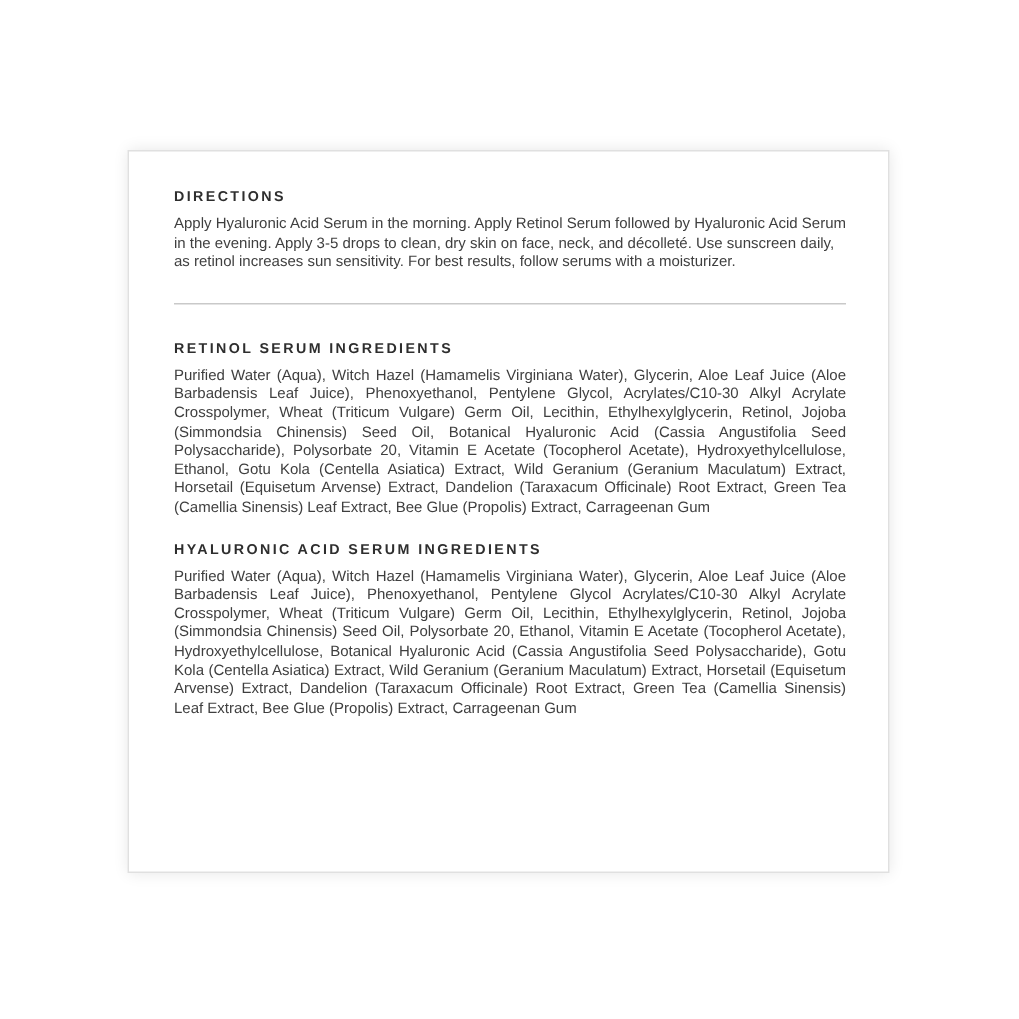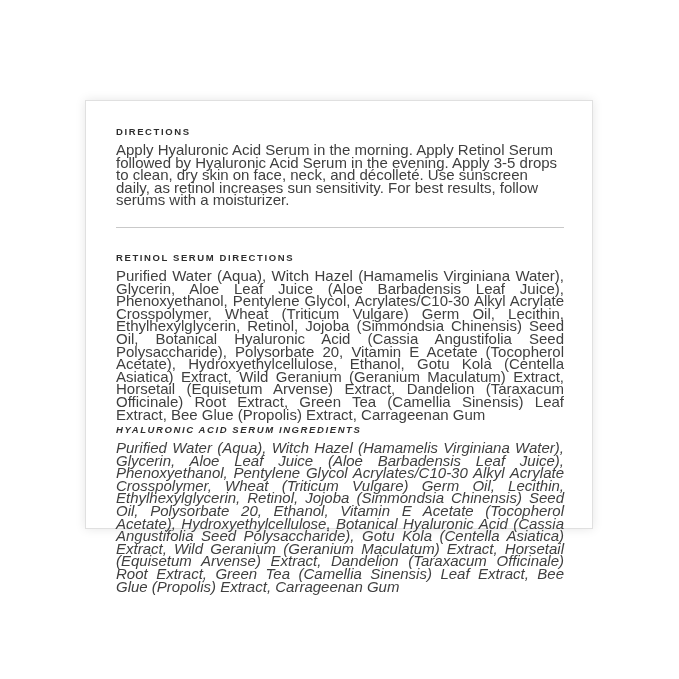--- a/index.html
+++ b/index.html
@@ -14,65 +14,65 @@
     width: 679px;
     height: 679px;
     background: var(--page-bg, #ffffff);
     overflow: hidden;
   }
   .card {
     position: absolute;
     left: 85px;
     top: 100px;
     width: 508px;
-    height: 429px;
+    height: 482px;
     box-sizing: border-box;
     padding: 25px 28px 0 30px;
     background: var(--card-bg, #ffffff);
     border: 1px solid var(--card-border, #e0e0e0);
     box-shadow: 0 0 10px rgba(0,0,0,0.10);
   }
   h2.section-heading {
     margin: 0 0 7px 0;
     font-size: 9.5px;
     font-weight: bold;
     letter-spacing: 1.6px;
     color: var(--heading-text, #2e2e2e);
   }
   p.body-text {
     margin: 0;
-    font-size: 15px;
+    font-size: 10px;
     line-height: 12.6px;
     color: var(--body-text, #3f3f3f);
   }
   p.left { text-align: left; }
   p.justify { text-align: justify; text-justify: inter-word; }
   p.usage { margin-bottom: 18px; }
   hr.divider {
     border: none;
     border-top: 1px solid var(--divider, #c9c9c9);
     margin: 20px 0 24px 0;
   }
-  section.ingredients-gap { margin-top: 3px; font-style: italic; }
+  section.ingredients-gap { margin-top: 15px; }
 </style>
 </head>
 <body>
 
 <div class="stage">
   <div class="card">
 
     <section>
       <h2 class="section-heading">DIRECTIONS</h2>
       <p class="body-text left usage">Apply Hyaluronic Acid Serum in the morning. Apply Retinol Serum followed by Hyaluronic Acid Serum in the evening. Apply 3-5 drops to clean, dry skin on face, neck, and décolleté. Use sunscreen daily, as retinol increases sun sensitivity. For best results, follow serums with a moisturizer.</p>
     </section>
 
     <hr class="divider">
 
     <section>
-      <h2 class="section-heading">RETINOL SERUM DIRECTIONS</h2>
+      <h2 class="section-heading">RETINOL SERUM INGREDIENTS</h2>
       <p class="body-text justify">Purified Water (Aqua), Witch Hazel (Hamamelis Virginiana Water), Glycerin, Aloe Leaf Juice (Aloe Barbadensis Leaf Juice), Phenoxyethanol, Pentylene Glycol, Acrylates/C10-30 Alkyl Acrylate Crosspolymer, Wheat (Triticum Vulgare) Germ Oil, Lecithin, Ethylhexylglycerin, Retinol, Jojoba (Simmondsia Chinensis) Seed Oil, Botanical Hyaluronic Acid (Cassia Angustifolia Seed Polysaccharide), Polysorbate 20, Vitamin E Acetate (Tocopherol Acetate), Hydroxyethylcellulose, Ethanol, Gotu Kola (Centella Asiatica) Extract, Wild Geranium (Geranium Maculatum) Extract, Horsetail (Equisetum Arvense) Extract, Dandelion (Taraxacum Officinale) Root Extract, Green Tea (Camellia Sinensis) Leaf Extract, Bee Glue (Propolis) Extract, Carrageenan Gum</p>
     </section>
 
     <section class="ingredients-gap">
       <h2 class="section-heading">HYALURONIC ACID SERUM INGREDIENTS</h2>
       <p class="body-text justify">Purified Water (Aqua), Witch Hazel (Hamamelis Virginiana Water), Glycerin, Aloe Leaf Juice (Aloe Barbadensis Leaf Juice), Phenoxyethanol, Pentylene Glycol Acrylates/C10-30 Alkyl Acrylate Crosspolymer, Wheat (Triticum Vulgare) Germ Oil, Lecithin, Ethylhexylglycerin, Retinol, Jojoba (Simmondsia Chinensis) Seed Oil, Polysorbate 20, Ethanol, Vitamin E Acetate (Tocopherol Acetate), Hydroxyethylcellulose, Botanical Hyaluronic Acid (Cassia Angustifolia Seed Polysaccharide), Gotu Kola (Centella Asiatica) Extract, Wild Geranium (Geranium Maculatum) Extract, Horsetail (Equisetum Arvense) Extract, Dandelion (Taraxacum Officinale) Root Extract, Green Tea (Camellia Sinensis) Leaf Extract, Bee Glue (Propolis) Extract, Carrageenan Gum</p>
     </section>
 
   </div>
 </div>

